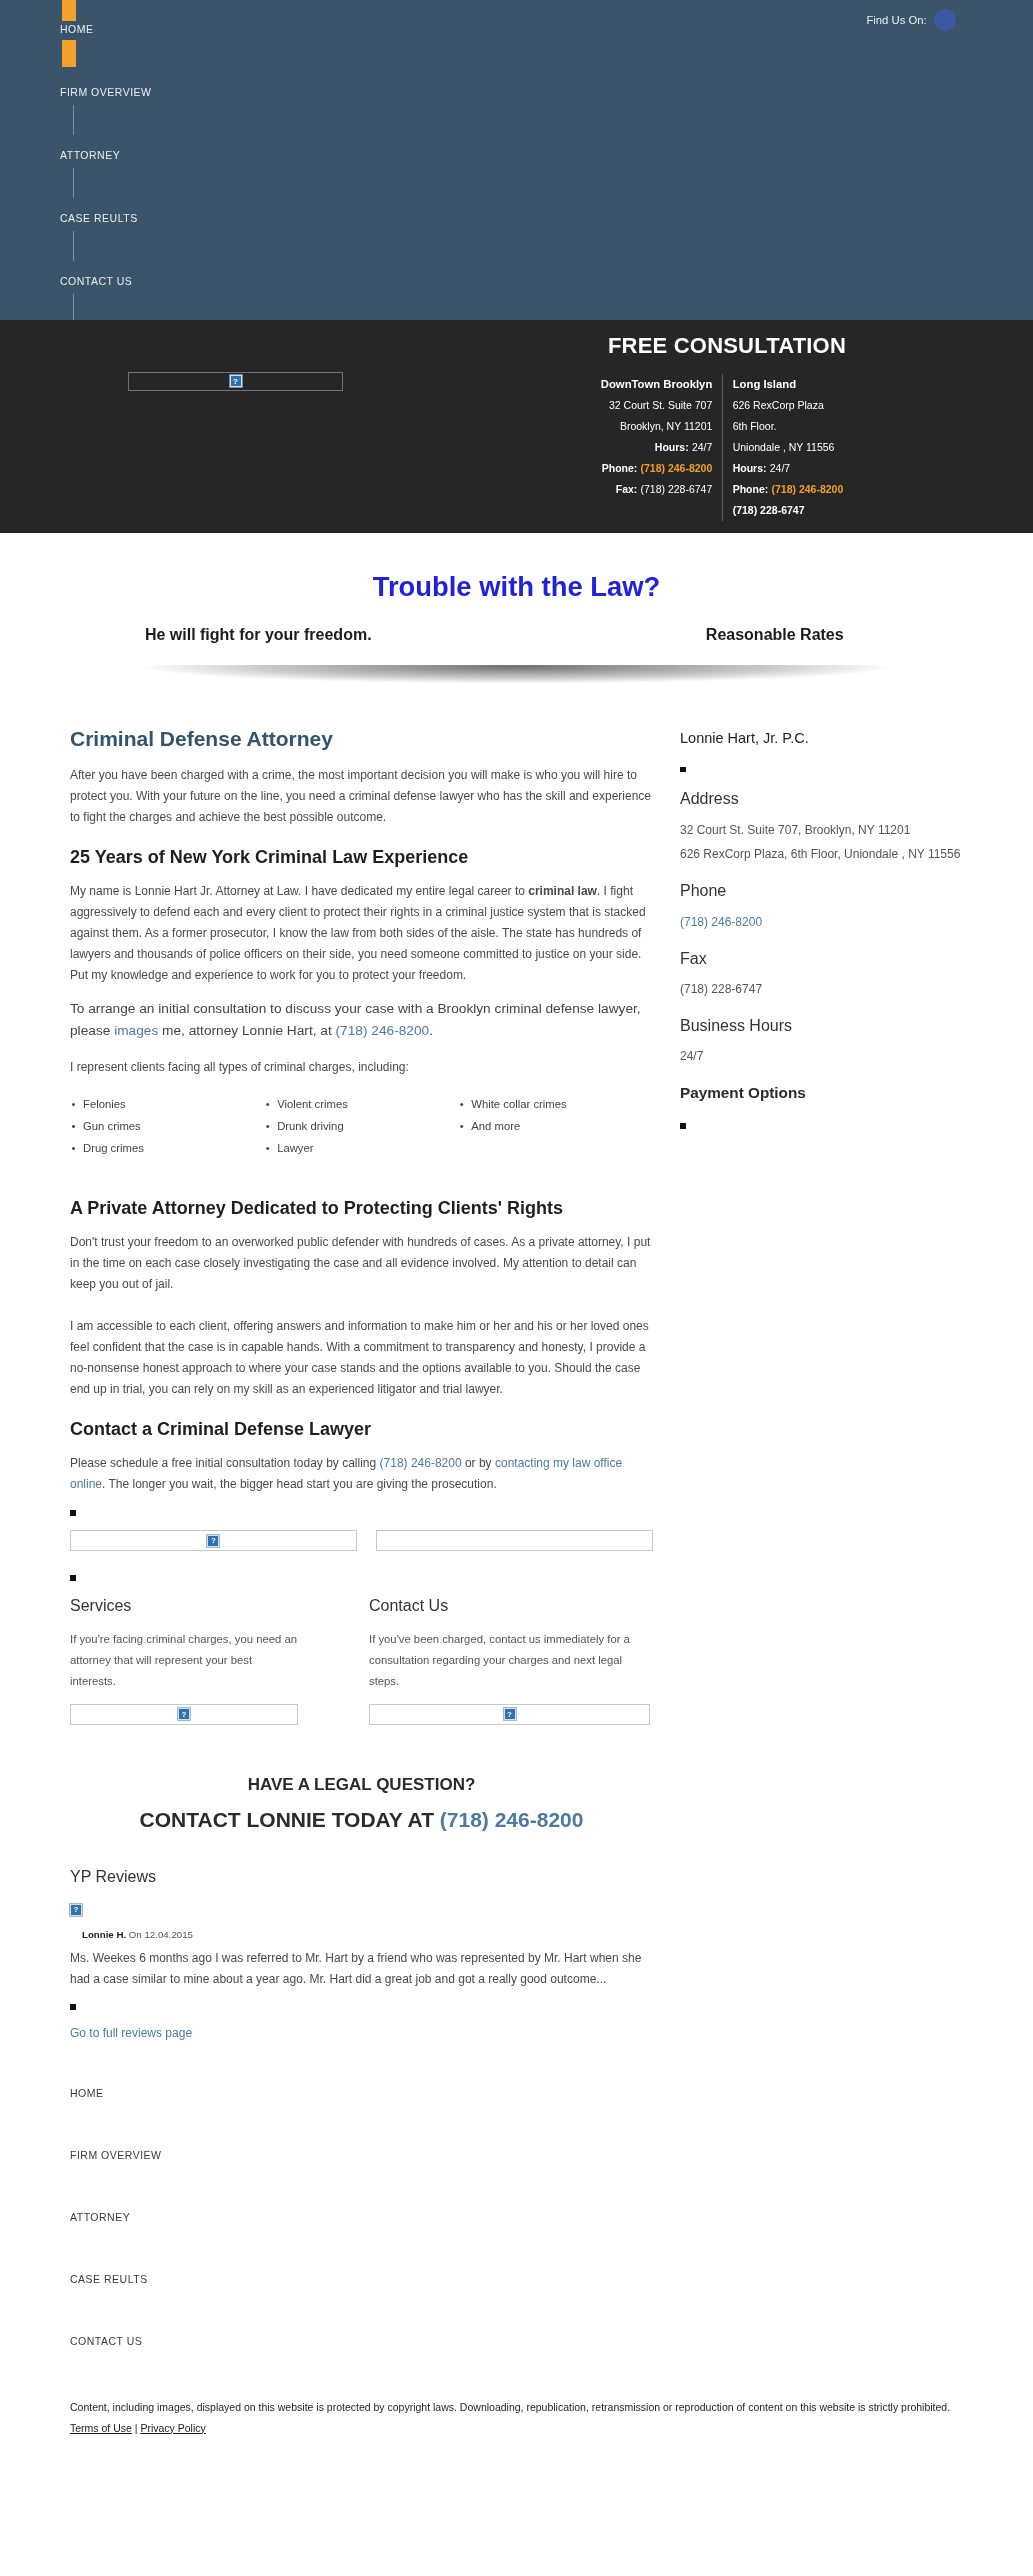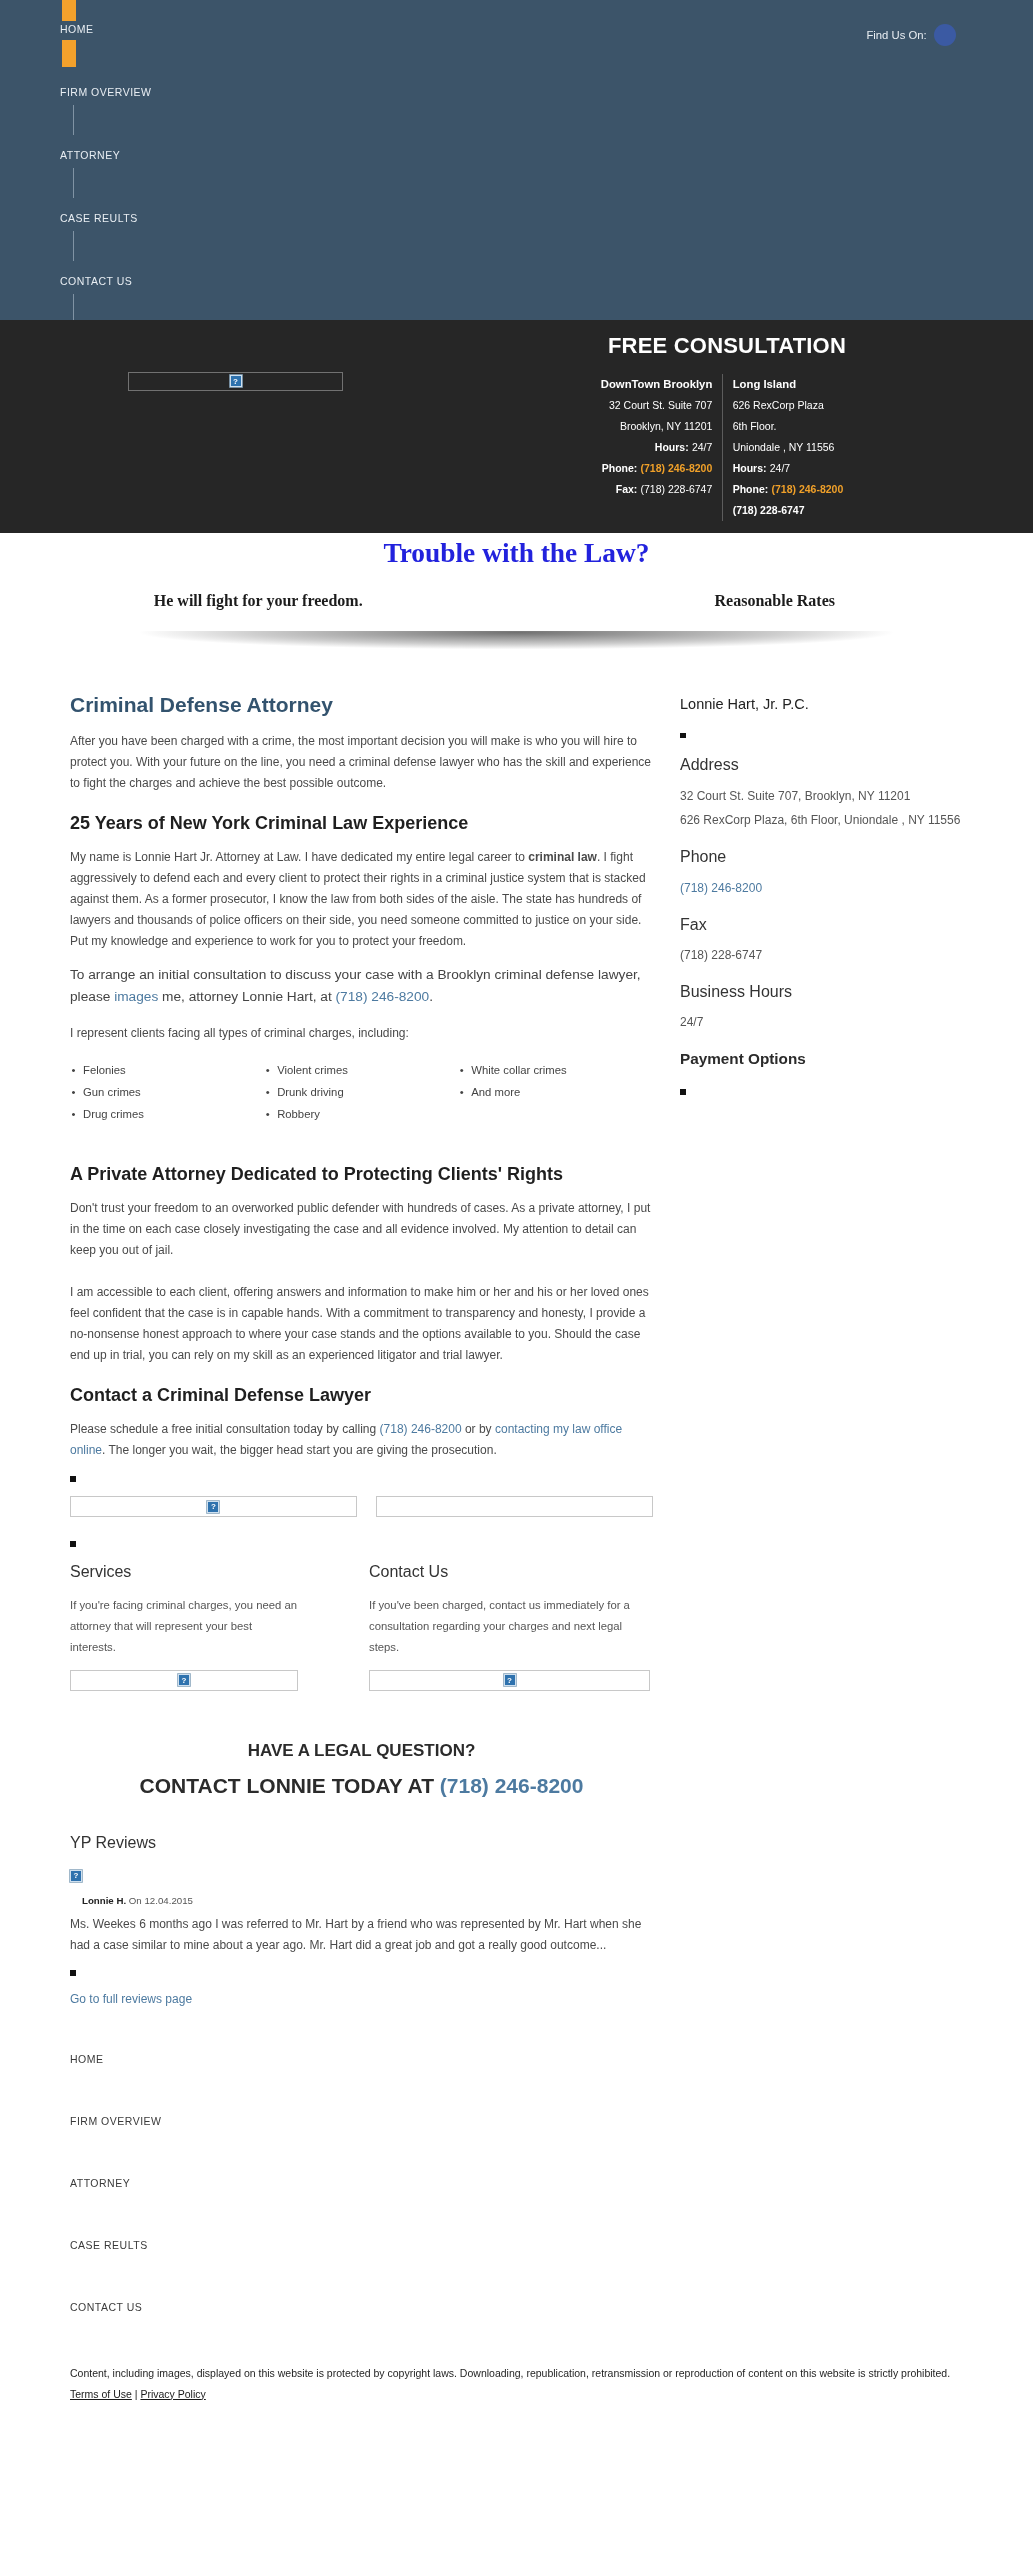--- a/index.html
+++ b/index.html
@@ -8,21 +8,21 @@
 
   
   .topnav { position: relative; height: 320px; background: #3c5469; }
   .nav-item { position: absolute; left: 60px; color: #e9eef3; font-size: 10.5px;
     letter-spacing: 0.5px; cursor: pointer; }
   .orange-bar { position: absolute; left: 62px; width: 13.7px; background: #f3a12c; }
   .ob-top { top: 0; height: 21px; }
   .ob-bottom { top: 40px; height: 27px; }
   .connector { position: absolute; left: 73px; width: 0.8px; height: 30px;
     background: rgba(225,235,245,.42); }
-  .findus { position: absolute; top: 24px; right: 77px; display: flex;
+  .findus { position: absolute; top: 9px; right: 77px; display: flex;
     align-items: center; color: #e9eef3; font-size: 11.3px; }
   .social-circle { width: 22px; height: 22px; border-radius: 50%;
     background: #3b5aa3; margin-left: 7.3px; cursor: pointer; }
 
   
   .consult-bar { position: relative; height: 213px; background: #262626; color: #fff; }
   .logo-box { position: absolute; left: 128px; top: 52px; width: 215px; height: 18.6px;
     border: 1.6px solid #717171; display: flex; align-items: center; justify-content: center; }
   .consult { position: absolute; left: 584px; top: 13px; width: 286px; }
   .consult-title { font-size: 22px; font-weight: bold; text-align: center;
@@ -30,21 +30,21 @@
   .consult-cols { display: flex; }
   .c-col { font-size: 10.5px; line-height: 21px; }
   .c-left { width: 139px; text-align: right; padding-right: 9.7px;
     border-right: 0.8px solid #5c5c5c; }
   .c-right { padding-left: 9.7px; }
   .c-label { font-weight: bold; color: #fff; margin-right: 3.2px; }
   .c-name { font-weight: bold; font-size: 11.3px; }
   .c-phone { color: #f0a029; font-weight: bold; cursor: pointer; }
 
   
-  .hero { padding-top: 5px; font-family: Liberation Serif, serif; }
+  .hero { padding-top: 38px; }
   .hero-line { text-align: center; font-size: 27.4px; font-weight: bold;
     color: #2222dd; margin: 0 0 10.5px 0; }
   .hero-sub { display: flex; margin-top: 22.6px; }
   .hero-sub .half { flex: 1; text-align: center; font-size: 16px;
     font-weight: bold; color: #1c1c1c; }
   .hero-shadow { height: 36px; width: 945px; margin: 21px auto 0;
     background: radial-gradient(ellipse 472px 21px at 50% 1.6px,
       rgba(25,25,25,.62), rgba(25,25,25,.22) 55%, rgba(255,255,255,0) 80%); }
 
   
@@ -185,21 +185,21 @@
 
     <div class="crimes">
       <ul>
         <li>Felonies</li>
         <li>Gun crimes</li>
         <li>Drug crimes</li>
       </ul>
       <ul>
         <li>Violent crimes</li>
         <li>Drunk driving</li>
-        <li>Robbery</li>
+        <li>Lawyer</li>
       </ul>
       <ul>
         <li>White collar crimes</li>
         <li>And more</li>
       </ul>
     </div>
 
     <h2 class="mt-lg">A Private Attorney Dedicated to Protecting Clients' Rights</h2>
     <p>Don't trust your freedom to an overworked public defender with hundreds of cases. As a private attorney, I put in the time on each case closely investigating the case and all evidence involved. My attention to detail can keep you out of jail.</p>
     <p style="margin-top:21px">I am accessible to each client, offering answers and information to make him or her and his or her loved ones feel confident that the case is in capable hands. With a commitment to transparency and honesty, I provide a no-nonsense honest approach to where your case stands and the options available to you. Should the case end up in trial, you can rely on my skill as an experienced litigator and trial lawyer.</p>

